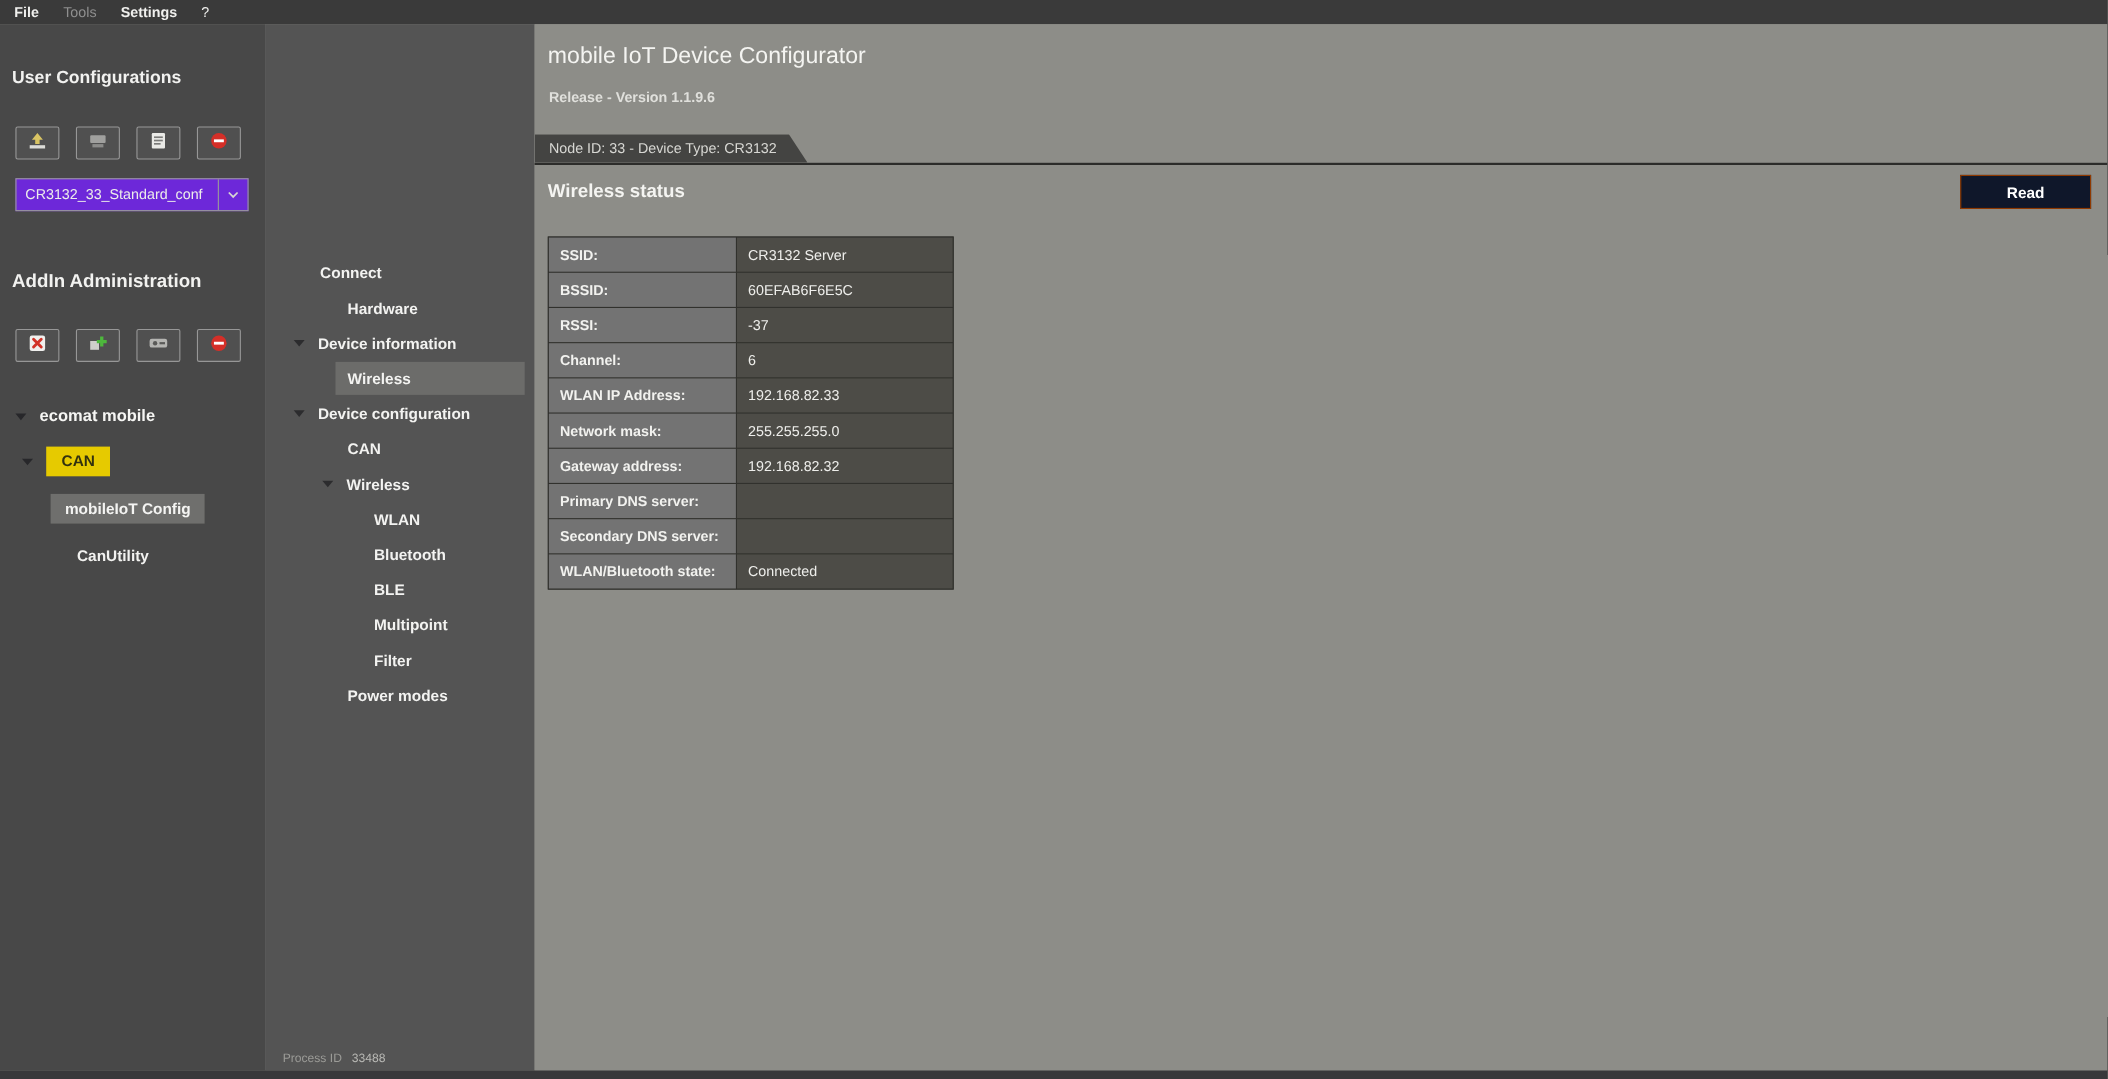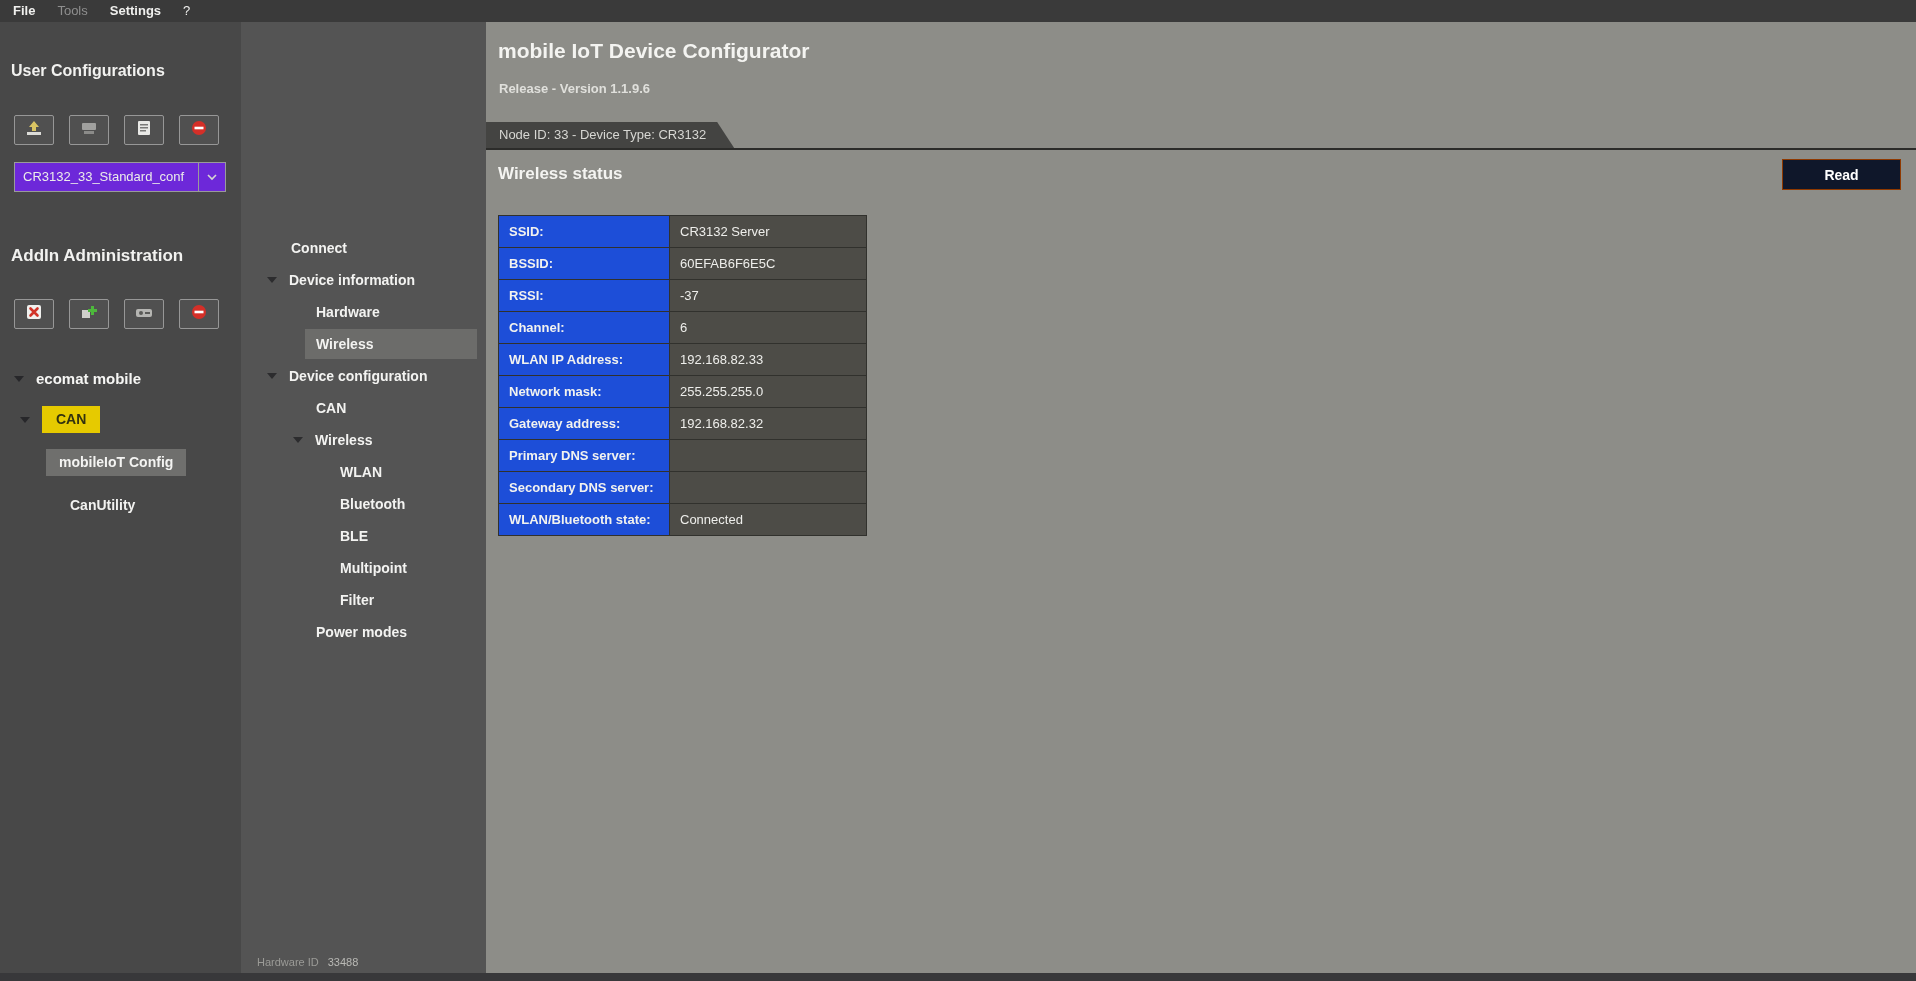--- a/index.html
+++ b/index.html
@@ -57,34 +57,34 @@
   .lvl1   { padding-left:75px; }
   .arrow1 { padding-left:52px; }
   .lvl2   { padding-left:99px; }
   .nav-item.selected { padding-left:64px; }
   .sel-box { background:#6c6c6a; display:block; height:30px; line-height:30px; padding-left:11px; width:172px; }
   .process-id { position:absolute; bottom:5px; left:16px; font-size:11px; color:#9b9b97; }
   .process-id .pid-val { color:#bababd6; color:#b9b9b5; margin-left:9px; }
 
   
   .content { position:relative; flex:1; background:#8d8d88; }
-  .main-title { position:absolute; left:12px; top:17px; font-size:21px; font-weight:700; color:#f4f4f1;text-align:right; }
+  .main-title { position:absolute; left:12px; top:17px; font-size:21px; font-weight:400; color:#f4f4f1;text-align:right; }
   .main-subtitle { position:absolute; left:13px; top:59px; font-size:13px; font-weight:600; color:#e0e0dc; }
   .tab { position:absolute; left:0; top:100px; height:26px; line-height:26px; padding:0 28px 0 13px;
          background:#444442; color:#d7d7d3; font-size:13px; cursor:pointer;
          clip-path:polygon(0 0, calc(100% - 17px) 0, 100% 100%, 0 100%); }
   .divider { position:absolute; left:0; right:0; top:126px; height:2px; background:#2c2c2a; }
   .section-title { position:absolute; left:12px; top:142px; font-size:17px; font-weight:700; color:#f4f4f1; }
   .read-btn { position:absolute; right:15px; top:137px; width:119px; height:31px; background:#0f172a;
               border:1px solid #8f3900; color:#ffffff; font-weight:700; font-size:14px;
               font-family:inherit; cursor:pointer; }
   .status-table { position:absolute; left:12px; top:193px; display:grid; grid-template-columns:170px 196px;
                   gap:1px; background:#31312d; border:1px solid #31312d; width:369px; }
   .cell { height:31px; line-height:31px; padding-left:10px; font-size:13px; white-space:nowrap; overflow:hidden; }
-  .cell-label { background:#1d4ed8; font-weight:700; color:#f2f2ef; }
+  .cell-label { background:#737373; font-weight:700; color:#f2f2ef; }
   .cell-value { background:#4d4c47; color:#eeeeeb; }
 
   .bottombar { height:8px; background:#38383a; }
 </style>
 </head>
 <body>
 
 <div class="app">
 
   <div class="menubar">
@@ -200,29 +200,29 @@
       </div>
     </aside>
 
     <aside class="panel-nav">
       <div class="nav-list">
 
         <div class="nav-item lvl0">
           <span>Connect</span>
         </div>
 
+        <div class="nav-item lvl1">
+          <span>Hardware</span>
+        </div>
+
         <div class="nav-item arrow0">
           <span class="tri"></span>
           <span>Device information</span>
         </div>
 
-        <div class="nav-item lvl1">
-          <span>Hardware</span>
-        </div>
-
         <div class="nav-item selected">
           <span class="sel-box">
             <span>Wireless</span>
           </span>
         </div>
 
         <div class="nav-item arrow0">
           <span class="tri"></span>
           <span>Device configuration</span>
         </div>
@@ -257,21 +257,21 @@
           <span>Filter</span>
         </div>
 
         <div class="nav-item lvl1">
           <span>Power modes</span>
         </div>
 
       </div>
 
       <div class="process-id">
-        <span>Hardware ID</span><span class="pid-val">33488</span>
+        <span>Process ID</span><span class="pid-val">33488</span>
       </div>
     </aside>
 
     <main class="content">
 
       <div class="main-title">mobile IoT Device Configurator</div>
       <div class="main-subtitle">Release - Version 1.1.9.6</div>
 
       <div class="tab">Node ID: 33 - Device Type: CR3132</div>
       <div class="divider"></div>

